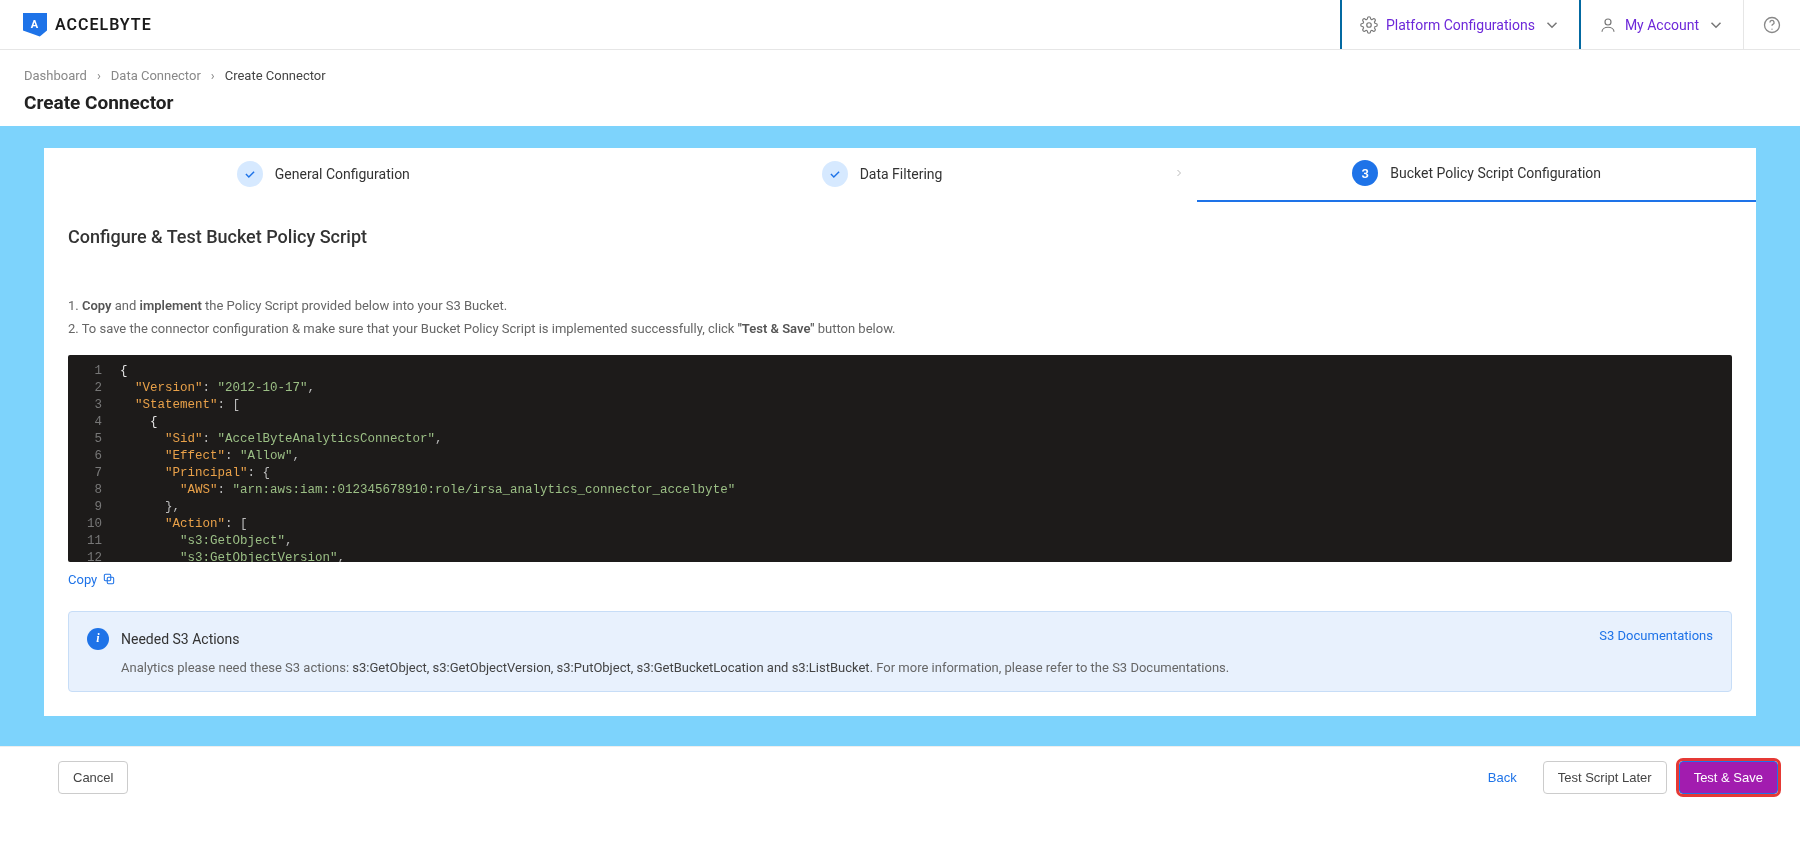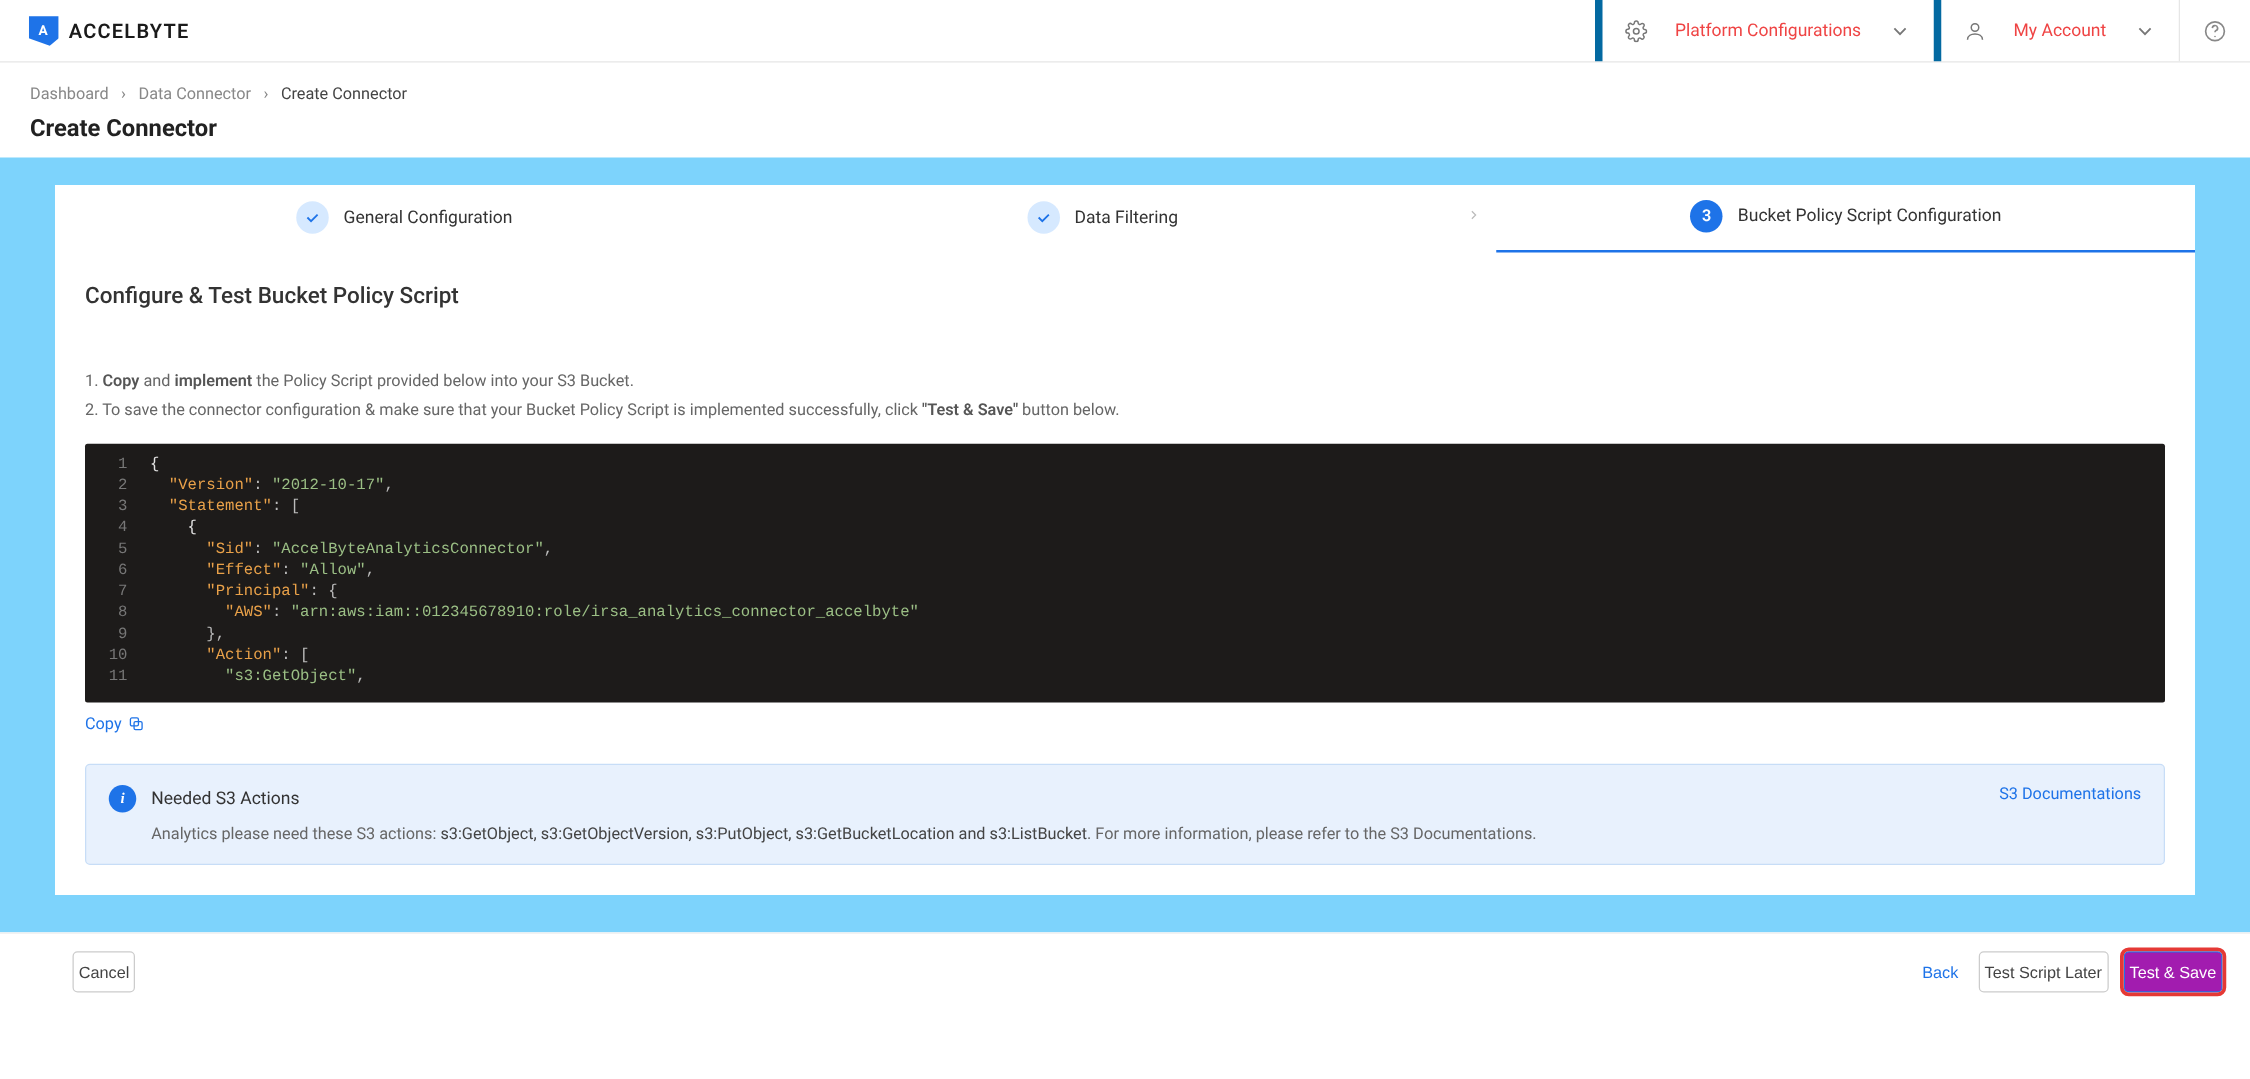--- a/index.html
+++ b/index.html
@@ -31,24 +31,24 @@
   }
   .header-right {
     margin-left: auto;
     display: flex;
     align-items: stretch;
     height: 100%;
   }
   .header-btn {
     display: flex;
     align-items: center;
-    gap: 22px;
+    gap: 8px;
     padding: 0 18px;
-    border-left: 6px solid #0369a1;
-    color: #ef4444;
+    border-left: 2px solid #0369a1;
+    color: #6d28d9;
     cursor: pointer;
   }
   .header-btn svg { width: 18px; height: 18px; stroke: #777; fill: none; }
   .help-btn { padding: 0 18px; display:flex; align-items:center; border-left: 1px solid #e6e6e6; }
   .chev-down { width: 12px; height: 12px; }
 
   
   .page-head {
     padding: 18px 24px 12px 24px;
   }
@@ -184,21 +184,21 @@
   }
 
   
   .footer-bar {
     background: #fff;
     display:flex; align-items:center;
     padding: 14px 22px 14px 58px;
     border-top: 1px solid #eee;
   }
   .btn {
-    padding: 8px 4px;
+    padding: 8px 14px;
     border-radius: 4px;
     font-size: 13px;
     cursor: pointer;
     border: 1px solid #ccc;
     background:#fff;
     color:#444;
   }
   .btn-link { border:none; background:none; color:#1e73e8; }
   .btn-primary { background:#a21caf; border-color:#1e73e8; color:#fff; }
   .footer-spacer { flex:1; }
@@ -337,20 +337,24 @@
               <span class="code"><span>      </span><span class="tok-pun">},</span></span>
             </div>
             <div class="code-row">
               <span class="gutter">10</span>
               <span class="code"><span>      </span><span class="tok-key">"Action"</span><span class="tok-pun">: [</span></span>
             </div>
             <div class="code-row">
               <span class="gutter">11</span>
               <span class="code"><span>        </span><span class="tok-str">"s3:GetObject"</span><span class="tok-pun">,</span></span>
             </div>
+            <div class="code-row">
+              <span class="gutter">12</span>
+              <span class="code"><span>        </span><span class="tok-str">"s3:GetObjectVersion"</span><span class="tok-pun">,</span></span>
+            </div>
           </div>
       </div>
       <div class="copy-link">
         <span>Copy</span>
         <svg viewBox="0 0 24 24" stroke-width="1.8">
             <rect x="9" y="9" width="11" height="11" rx="2"></rect>
             <rect x="4" y="4" width="11" height="11" rx="2"></rect>
           </svg>
       </div>
 

